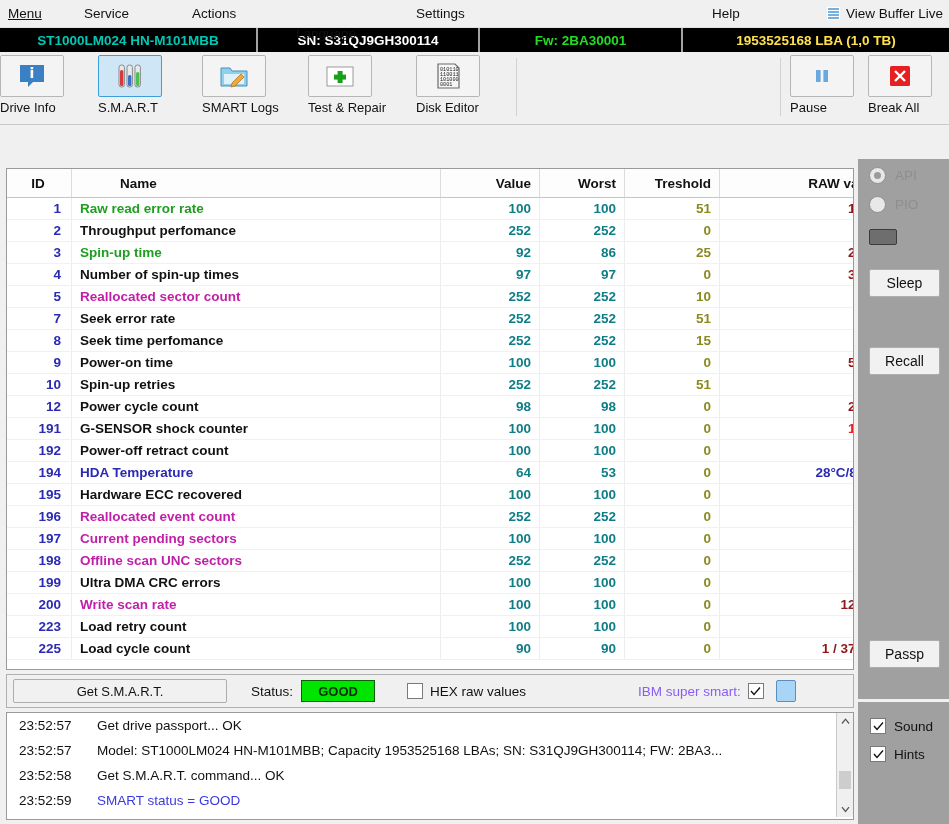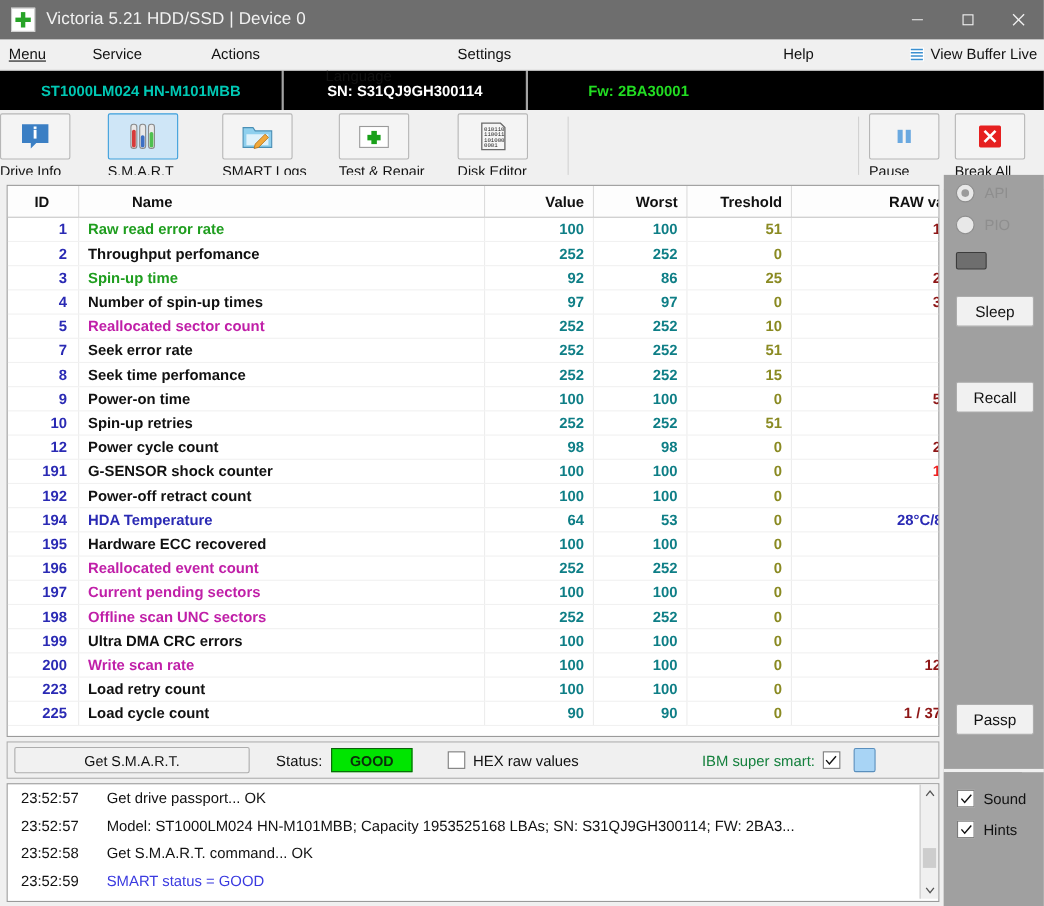--- a/index.html
+++ b/index.html
@@ -28,21 +28,21 @@
   .tb-btn svg{display:block;}
 
   
   .menubar{height:27px;background:#f0f0f0;position:relative;border-bottom:1px solid #e2e2e2;}
   .menu-item{position:absolute;top:0;height:27px;line-height:27px;font-size:13.5px;color:#111;}
   .vb{position:absolute;right:6px;top:0;height:27px;display:flex;align-items:center;gap:6px;}
   .vb-icon{width:13px;height:13px;display:block;}
   .vb-label{font-size:13.5px;color:#111;}
 
   
-  .infobar{height:36px;background:#000;display:flex;align-items:stretch;}
+  .infobar{height:24px;background:#000;display:flex;align-items:stretch;}
   .infoseg{display:flex;align-items:center;justify-content:center;font-size:13.5px;
     font-weight:bold;font-family:"Liberation Sans",sans-serif;white-space:nowrap;}
   .infoseg + .infoseg{border-left:2px solid #a3a3a3;}
   .seg-model{width:256px;color:#00c8b4;}
   .seg-sn{width:220px;color:#ffffff;}
   .seg-fw{width:201px;color:#22dd22;}
   .seg-lba{flex:1;color:#ffe14d;}
 
   
   .toolbar{height:72px;background:#f0f0f0;position:relative;border-bottom:1px solid #c8c8c8;}
@@ -101,21 +101,21 @@
   .st-label{margin-left:24px;font-size:13.5px;color:#111;}
   .st-badge{margin-left:8px;width:72px;height:20px;background:#00e500;
     border:1px solid #0b5f0b;display:flex;align-items:center;justify-content:center;
     font-size:13px;font-weight:bold;color:#0b2d0b;}
   .cb{width:14px;height:14px;border:1px solid #7a7a7a;background:#fff;flex:none;
     display:flex;align-items:center;justify-content:center;}
   .cb svg{display:block;}
   .hexwrap{margin-left:32px;display:flex;align-items:center;gap:7px;}
   .hexwrap span{font-size:13.5px;color:#111;}
   .ibmwrap{margin-left:112px;display:flex;align-items:center;gap:7px;}
-  .ibmwrap span{font-size:13.5px;color:#15803d;}
+  .ibmwrap span{font-size:13.5px;color:#8b5cf6;}
   .bluebox{margin-left:12px;width:18px;height:20px;background:#a8d4f5;border:1px solid #5a8fbd;border-radius:2px;}
 
   
   .logwrap{position:absolute;left:6px;top:553px;width:846px;height:106px;
     background:#fff;border:1px solid #9a9a9a;overflow:hidden;}
   .logrow{height:25px;display:flex;align-items:center;font-size:13.5px;color:#111;}
   .logtime{width:78px;padding-left:12px;flex:none;}
   .logtext{white-space:nowrap;overflow:hidden;}
   .logrow.blue .logtext{color:#3a3ae0;}
   .logscroll{position:absolute;right:0;top:0;width:16px;height:104px;background:#f0f0f0;
@@ -138,42 +138,20 @@
   .rsplit{position:absolute;left:0;top:540px;width:91px;height:3px;background:#f0f0f0;}
   .rbottom{position:absolute;left:0;top:543px;width:71px;height:122px;background:#a0a0a0;}
   .chk-row{position:absolute;left:12px;display:flex;align-items:center;gap:8px;}
   .chk-row span{font-size:13.5px;color:#111;}
 </style>
 </head>
 <body>
 
 <div class="app">
 
-  <div class="titlebar">
-    <div class="tb-icon"></div>
-    <div class="tb-title">Victoria 5.21 HDD/SSD | Device 0</div>
-    <div class="tb-btns">
-      <div class="tb-btn">
-        <svg width="12" height="12" viewBox="0 0 12 12">
-            <line x1="1" y1="6" x2="11" y2="6" stroke="#f2f2f2" stroke-width="1"></line>
-          </svg>
-      </div>
-      <div class="tb-btn">
-        <svg width="12" height="12" viewBox="0 0 12 12">
-            <rect x="1.5" y="1.5" width="9" height="9" fill="none" stroke="#f2f2f2" stroke-width="1"></rect>
-          </svg>
-      </div>
-      <div class="tb-btn close">
-        <svg width="12" height="12" viewBox="0 0 12 12">
-            <line x1="1" y1="1" x2="11" y2="11" stroke="#f2f2f2" stroke-width="1.2"></line>
-            <line x1="11" y1="1" x2="1" y2="11" stroke="#f2f2f2" stroke-width="1.2"></line>
-          </svg>
-      </div>
-    </div>
-  </div>
 
   <div class="menubar">
     <div class="menu-item" style="left:8px;text-decoration:underline;">Menu</div>
     <div class="menu-item" style="left:84px;">Service</div>
     <div class="menu-item" style="left:192px;">Actions</div>
     <div class="menu-item" style="left:296px;margin-top:20px;">Language</div>
     <div class="menu-item" style="left:416px;">Settings</div>
     <div class="menu-item" style="left:712px;">Help</div>
     <div class="vb">
       <svg class="vb-icon" viewBox="0 0 13 13">
@@ -184,20 +162,21 @@
         <line x1="1" y1="11" x2="12" y2="11" stroke="#3a8fd0" stroke-width="1.4"></line>
       </svg>
       <span class="vb-label">View Buffer Live</span>
     </div>
   </div>
 
   <div class="infobar">
     <div class="infoseg seg-model">ST1000LM024 HN-M101MBB</div>
     <div class="infoseg seg-sn">SN: S31QJ9GH300114</div>
     <div class="infoseg seg-fw">Fw: 2BA30001</div>
+    <div class="infoseg seg-lba">1953525168 LBA (1,0 TB)</div>
   </div>
 
   <div class="toolbar">
 
     <div class="tool" style="left:0px;">
       <div class="box">
         <svg width="30" height="28" viewBox="0 0 30 28">
           <path d="M3 3 H27 V20 H16 L11 25 V20 H3 Z" fill="#3b7fc4"></path>
           <rect x="13.6" y="8" width="2.6" height="8" fill="#ffffff"></rect>
           <rect x="13.6" y="5" width="2.6" height="2.2" fill="#ffffff"></rect>

